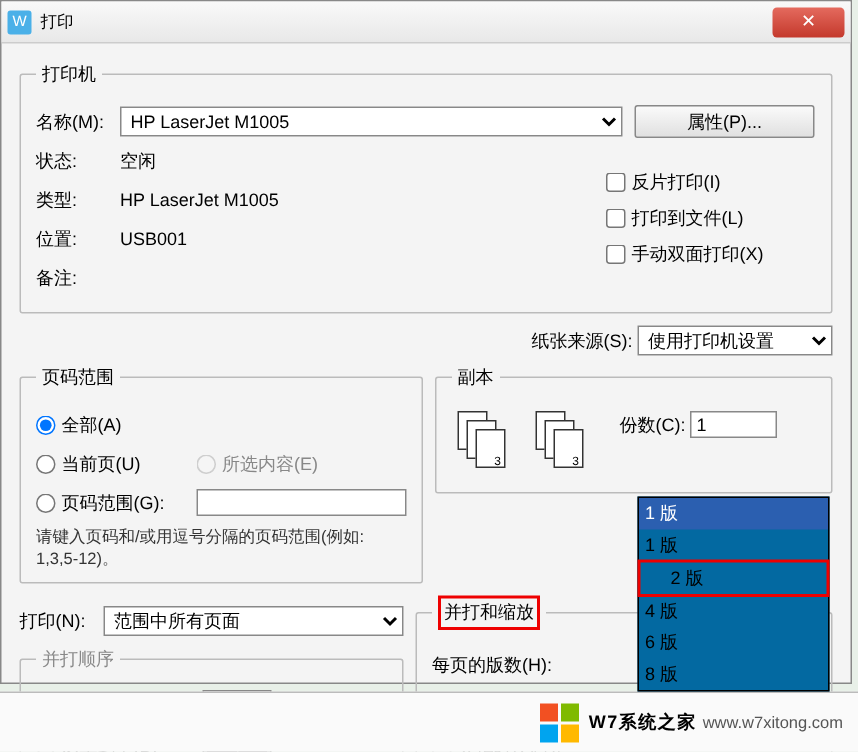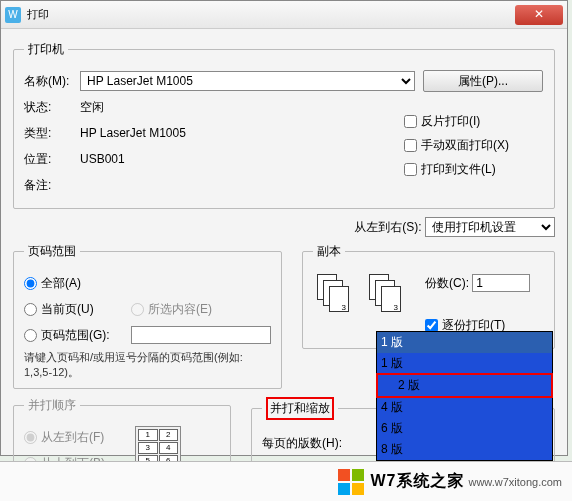--- a/index.html
+++ b/index.html
@@ -16,44 +16,44 @@
     .label { width: 56px; }
     select { border: 1px solid #888; height: 20px; background: #fff; padding: 0 2px; }
     .wide-select { width: 335px; }
     .btn { border: 1px solid #888; background: linear-gradient(#fafafa,#e0e0e0); height: 22px; padding: 0 14px; border-radius: 2px; cursor: pointer; }
     .props-btn { width: 120px; margin-left: 8px; }
     .right-checks { position: absolute; right: 10px; top: 50px; width: 140px; }
     .right-checks .row { margin: 2px 0; }
     input[type="checkbox"], input[type="radio"] { margin-right: 4px; }
     .paper-row { display: flex; justify-content: flex-end; align-items: center; margin: 6px 0; }
     .paper-select { width: 130px; }
-    .cols { display: flex; gap: 20px; }
+    .cols { display: flex; gap: 8px; }
     .col-left { flex: 1; }
     .col-right { width: 304px; }
     .hint { color: #333; font-size: 11px; margin-top: 4px; }
     .disabled { color: #888; }
     .num-input { width: 58px; border: 1px solid #888; height: 18px; padding: 0 3px; }
     .text-input { width: 140px; border: 1px solid #888; height: 18px; }
     .order-grid { border: 1px solid #888; width: 46px; height: 42px; display: grid; grid-template-columns: 1fr 1fr; grid-template-rows: 1fr 1fr 1fr; gap: 1px; padding: 2px; background: #f0f0f0; }
     .order-grid span { border: 1px solid #666; font-size: 8px; text-align: center; line-height: 10px; background: #fff; }
     .copies-diagram { display: flex; gap: 12px; margin: 6px 0 6px 4px; }
     .stack { position: relative; width: 40px; height: 40px; }
     .page { position: absolute; width: 20px; height: 26px; border: 1px solid #333; background: #fff; font-size: 8px; text-align: right; padding-right: 2px; line-height: 42px; }
     .page:nth-child(1){ top:0; left:0; }
     .page:nth-child(2){ top:6px; left:6px; }
     .page:nth-child(3){ top:12px; left:12px; }
     .hl-red { border: 2px solid #e00; padding: 1px 2px; display: inline-block; }
-    .dropdown-open { position: absolute; right: 14px; top: 330px; width: 177px; border: 1px solid #000; background: #1d4ed8; z-index: 10; }
+    .dropdown-open { position: absolute; right: 14px; top: 330px; width: 128px; border: 1px solid #000; background: #0369a1; z-index: 10; }
     .dropdown-open .sel-head { background: #2b5fb0; color: #fff; padding: 2px 4px; }
     .dropdown-open .opt { padding: 2px 4px; }
     .dropdown-open .opt.hl { border: 2px solid #e00; margin: -1px; padding-left: 20px; }
     .footer-bar { position: absolute; bottom: 0; left: 0; right: 0; height: 40px; background: #fafafa; border-top: 1px solid #bbb; display: flex; align-items: center; justify-content: flex-end; padding: 0 10px; }
     .win-logo { display: grid; grid-template-columns: 12px 12px; grid-template-rows: 12px 12px; gap: 2px; margin-right: 6px; }
     .win-logo span:nth-child(1){background:#f25022;} .win-logo span:nth-child(2){background:#7fba00;} .win-logo span:nth-child(3){background:#00a4ef;} .win-logo span:nth-child(4){background:#ffb900;}
-    .brand { font-size: 16px; font-weight: bold; letter-spacing: 1px; }
+    .brand { font-size: 12px; font-weight: bold; letter-spacing: 1px; }
     .brand-sub { font-size: 11px; color: #555; margin-left: 4px; }
   </style>
 </head>
 <body>
 
 <div class="window">
   <div class="titlebar">
     <div class="titlebar-icon">W</div>
     <div class="titlebar-text">打印</div>
     <div class="close-btn">✕</div>
@@ -82,31 +82,31 @@
       <div class="row">
           <span class="label">备注:</span>
         </div>
       <div class="right-checks">
         <div class="row">
             <input type="checkbox" style="">
             <span>反片打印(I)</span>
           </div>
         <div class="row">
             <input type="checkbox" style="">
-            <span>手动双面打印(X)</span>
+            <span>打印到文件(L)</span>
           </div>
         <div class="row">
             <input type="checkbox" style="">
-            <span>打印到文件(L)</span>
+            <span>手动双面打印(X)</span>
           </div>
       </div>
     </fieldset>
 
     <div class="paper-row">
-      <span>从左到右(S):</span>&nbsp;
+      <span>纸张来源(S):</span>&nbsp;
       <select class="paper-select"><option>使用打印机设置</option></select>
     </div>
 
     <div class="cols">
       <div class="col-left">
         <fieldset>
           <legend>页码范围</legend>
           <div class="row">
               <input type="radio" name="r" checked="" style="">
               <span>全部(A)</span>
@@ -136,32 +136,32 @@
                   <div class="page">3</div>
                 </div>
               <div class="stack">
                   <div class="page">1</div>
                   <div class="page">2</div>
                   <div class="page">3</div>
                 </div>
             </div>
             <div style="margin-left:16px">
               <div class="row"><span>份数(C):</span>&nbsp;<input class="num-input" value="1" style=""></div>
-              <div class="row" style="margin-top:20px">
-                  <input type="checkbox" checked="" style="">
-                  <span>逐份打印(T)</span>
-                </div>
             </div>
           </div>
         </fieldset>
       </div>
     </div>
 
     <div class="cols">
       <div class="col-left">
+        <div class="row" style="margin:6px 0">
+          <span style="width:56px">打印(N):</span>
+          <select style="width:200px"><option>范围中所有页面</option></select>
+        </div>
         <fieldset>
           <legend class="disabled">并打顺序</legend>
           <div style="display:flex">
             <div>
               <div class="row disabled">
                   <input type="radio" disabled="" checked="" style="">
                   <span>从左到右(F)</span>
                 </div>
               <div class="row disabled">
                   <input type="radio" disabled="" style="">

